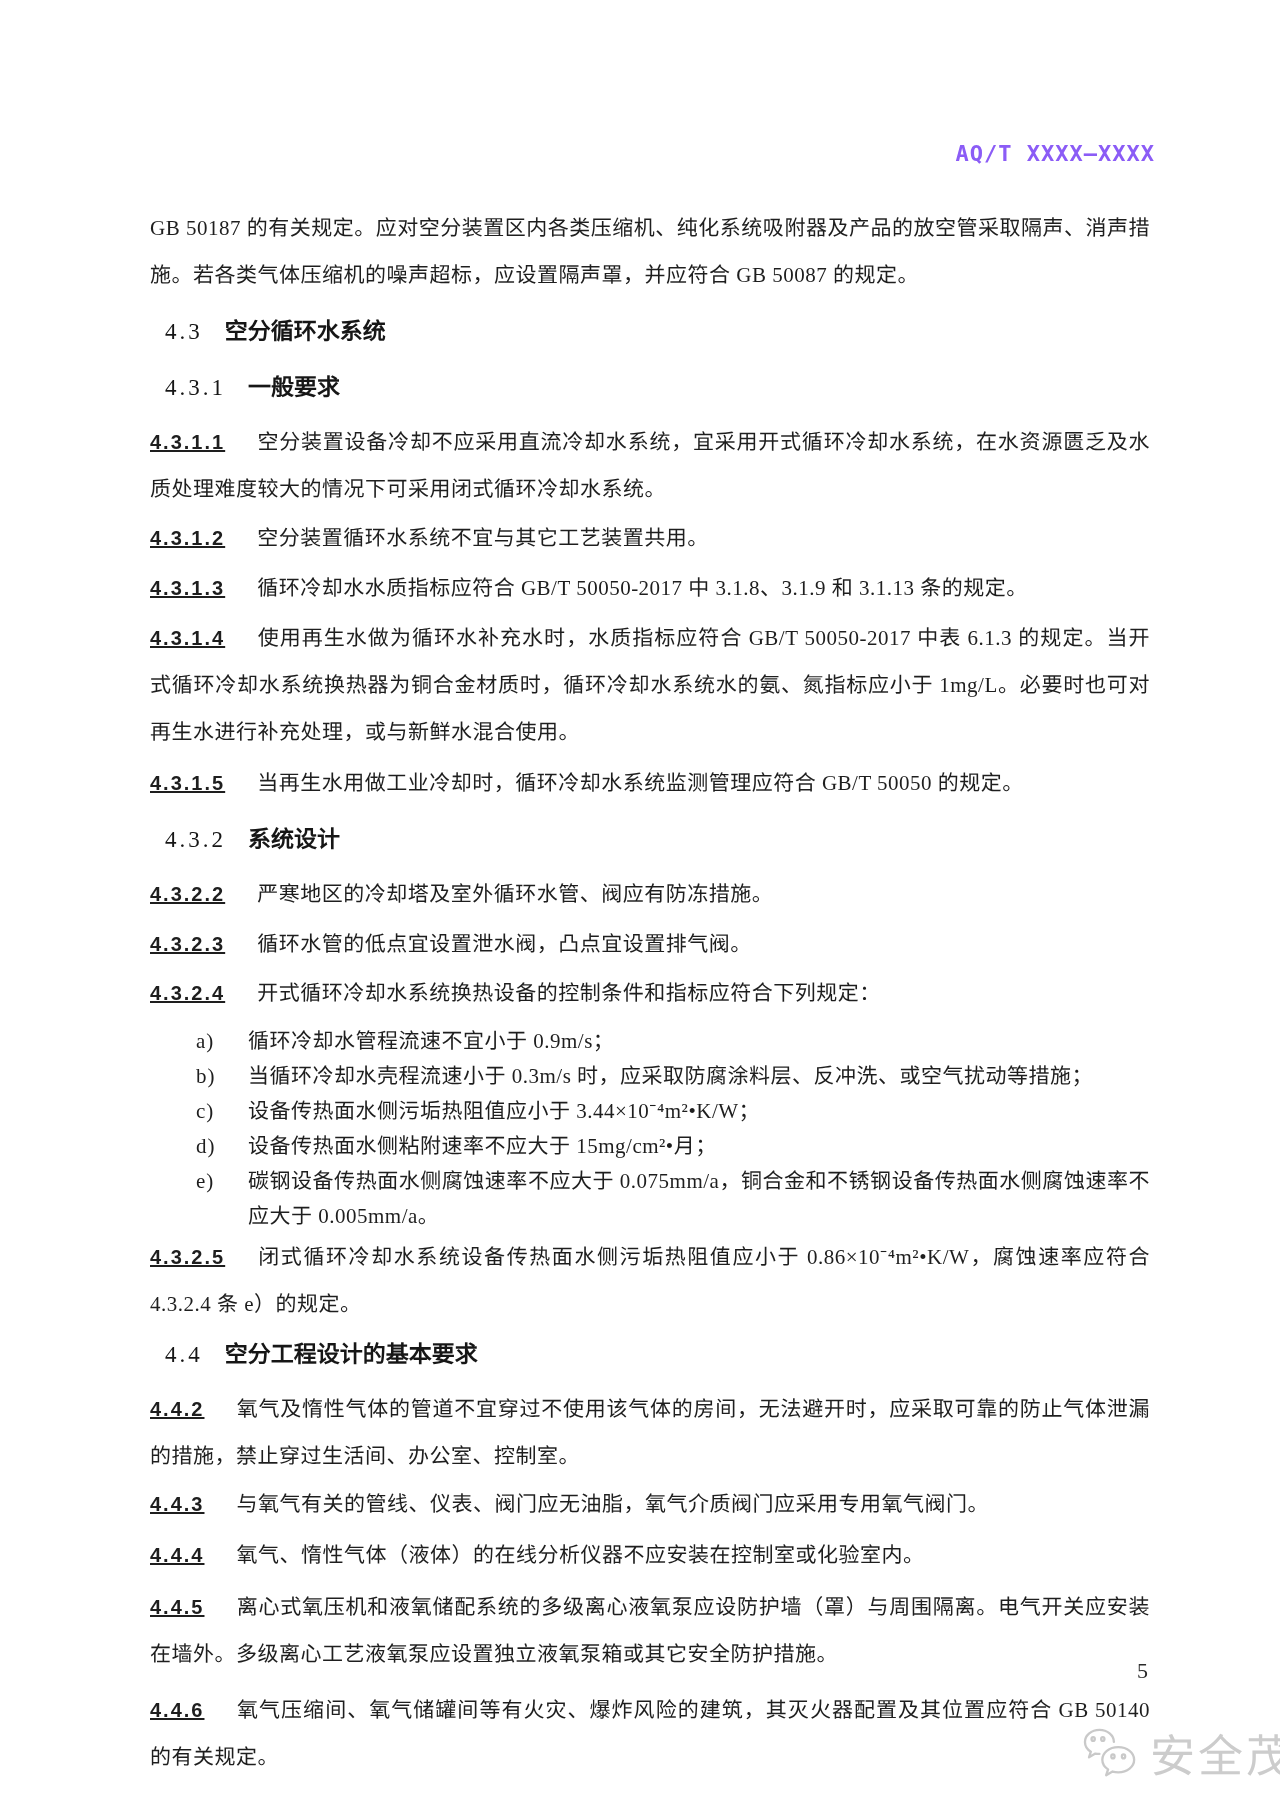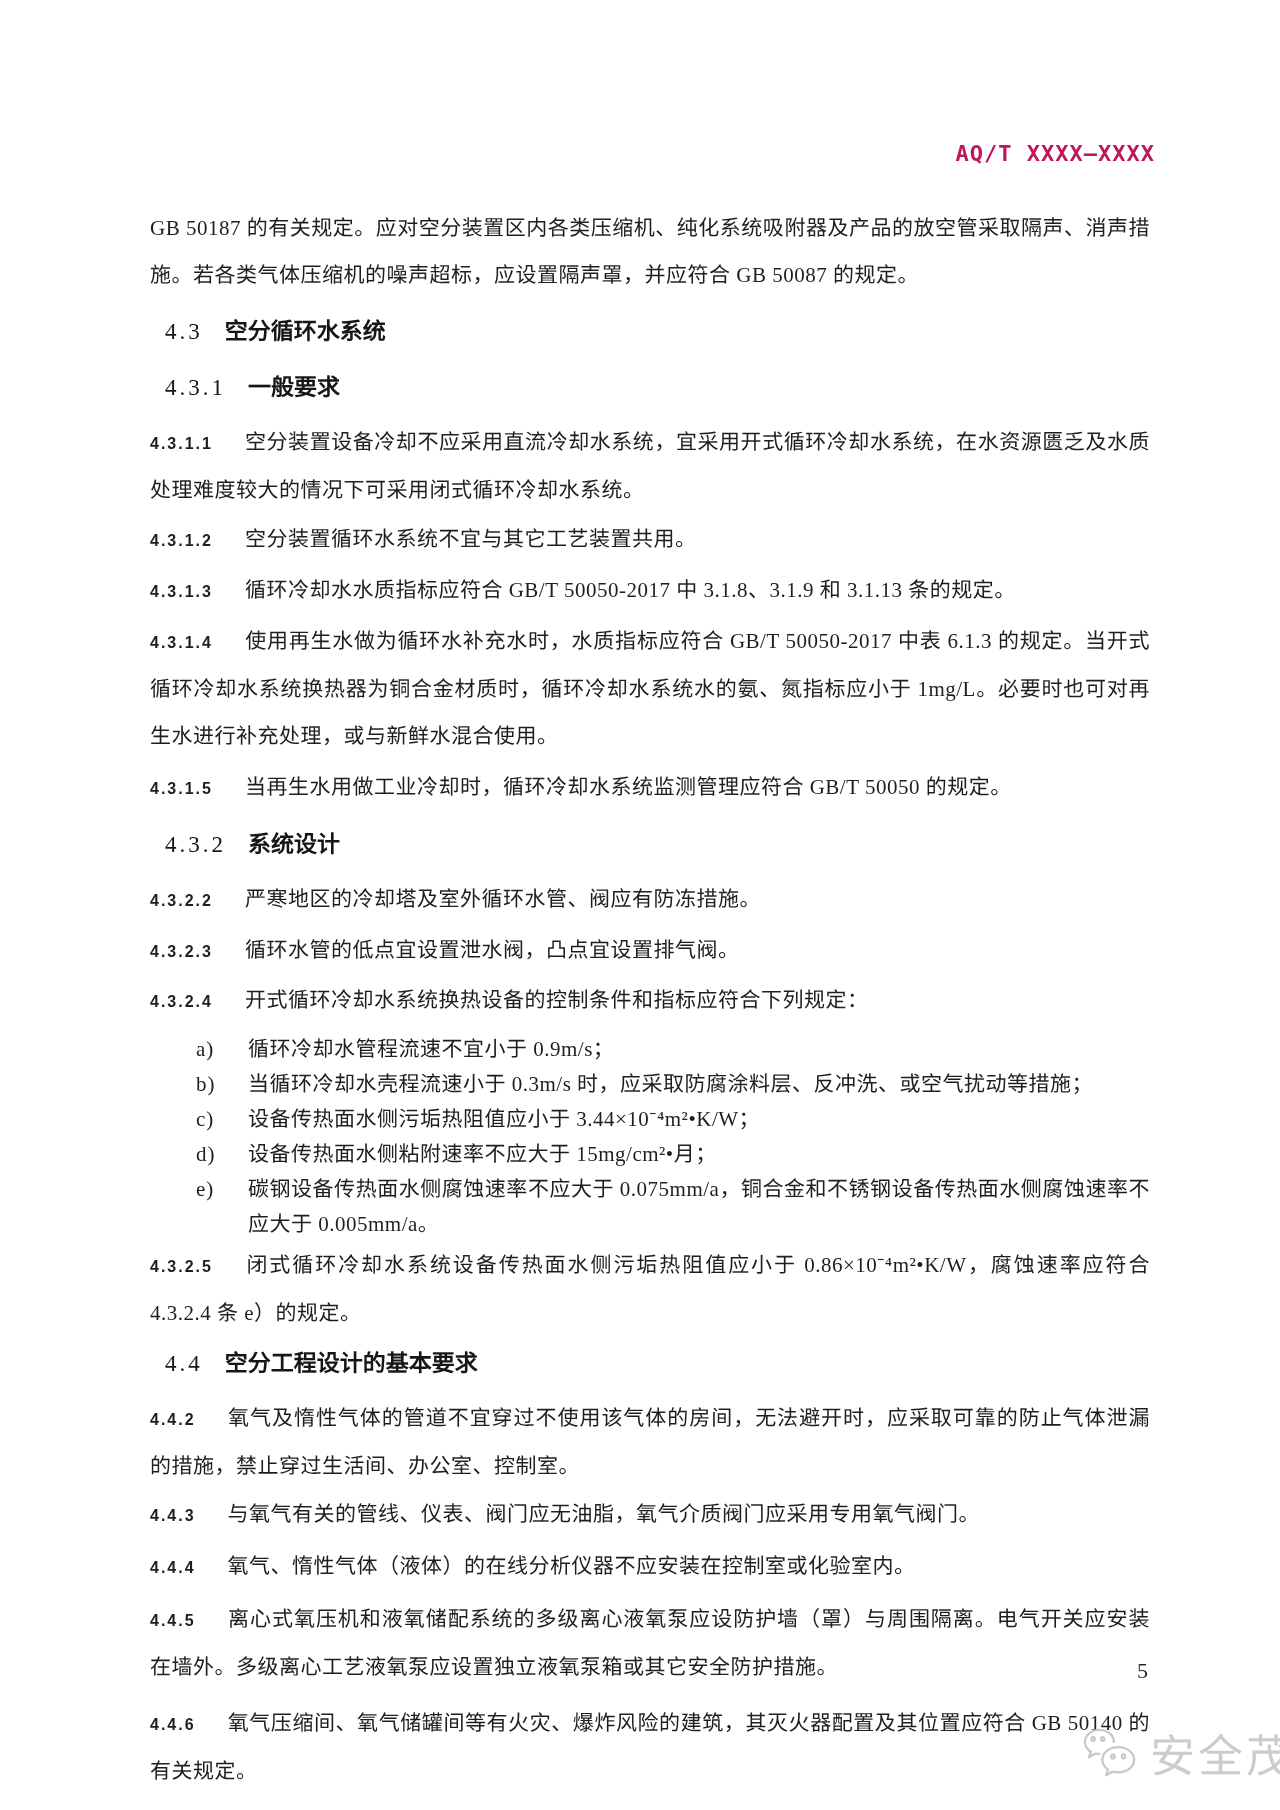--- a/index.html
+++ b/index.html
@@ -15,43 +15,44 @@
   }
   
   .running-header {
     position: absolute;
     top: 141px;
     right: 125px;
     font-family: "DejaVu Sans Mono", monospace;
     font-weight: bold;
     font-size: 22px;
     letter-spacing: 1px;
-    color: #be185d;
+    color: #8b5cf6;
   }
   
   .content {
     position: absolute;
     left: 150px;
     top: 205px;
     width: 1000px;
   }
   .para {
     font-size: 21px;
     line-height: 47px;
     text-align: justify;
     margin: 0;
     letter-spacing: 0.5px;
   }
   .clause .num {
     font-family: "Liberation Sans", sans-serif;
     font-weight: 600;
-    font-size: 16px;
+    font-size: 20px;
     margin-right: 32px;
     letter-spacing: 2px;
     white-space: nowrap;
+    text-decoration: underline;
   }
   .heading {
     font-family: "Liberation Sans", sans-serif;
     font-size: 23px;
     line-height: 32px;
     font-weight: bold;
     color: #161616;
     margin: 15px;
   }
   .heading .num {

